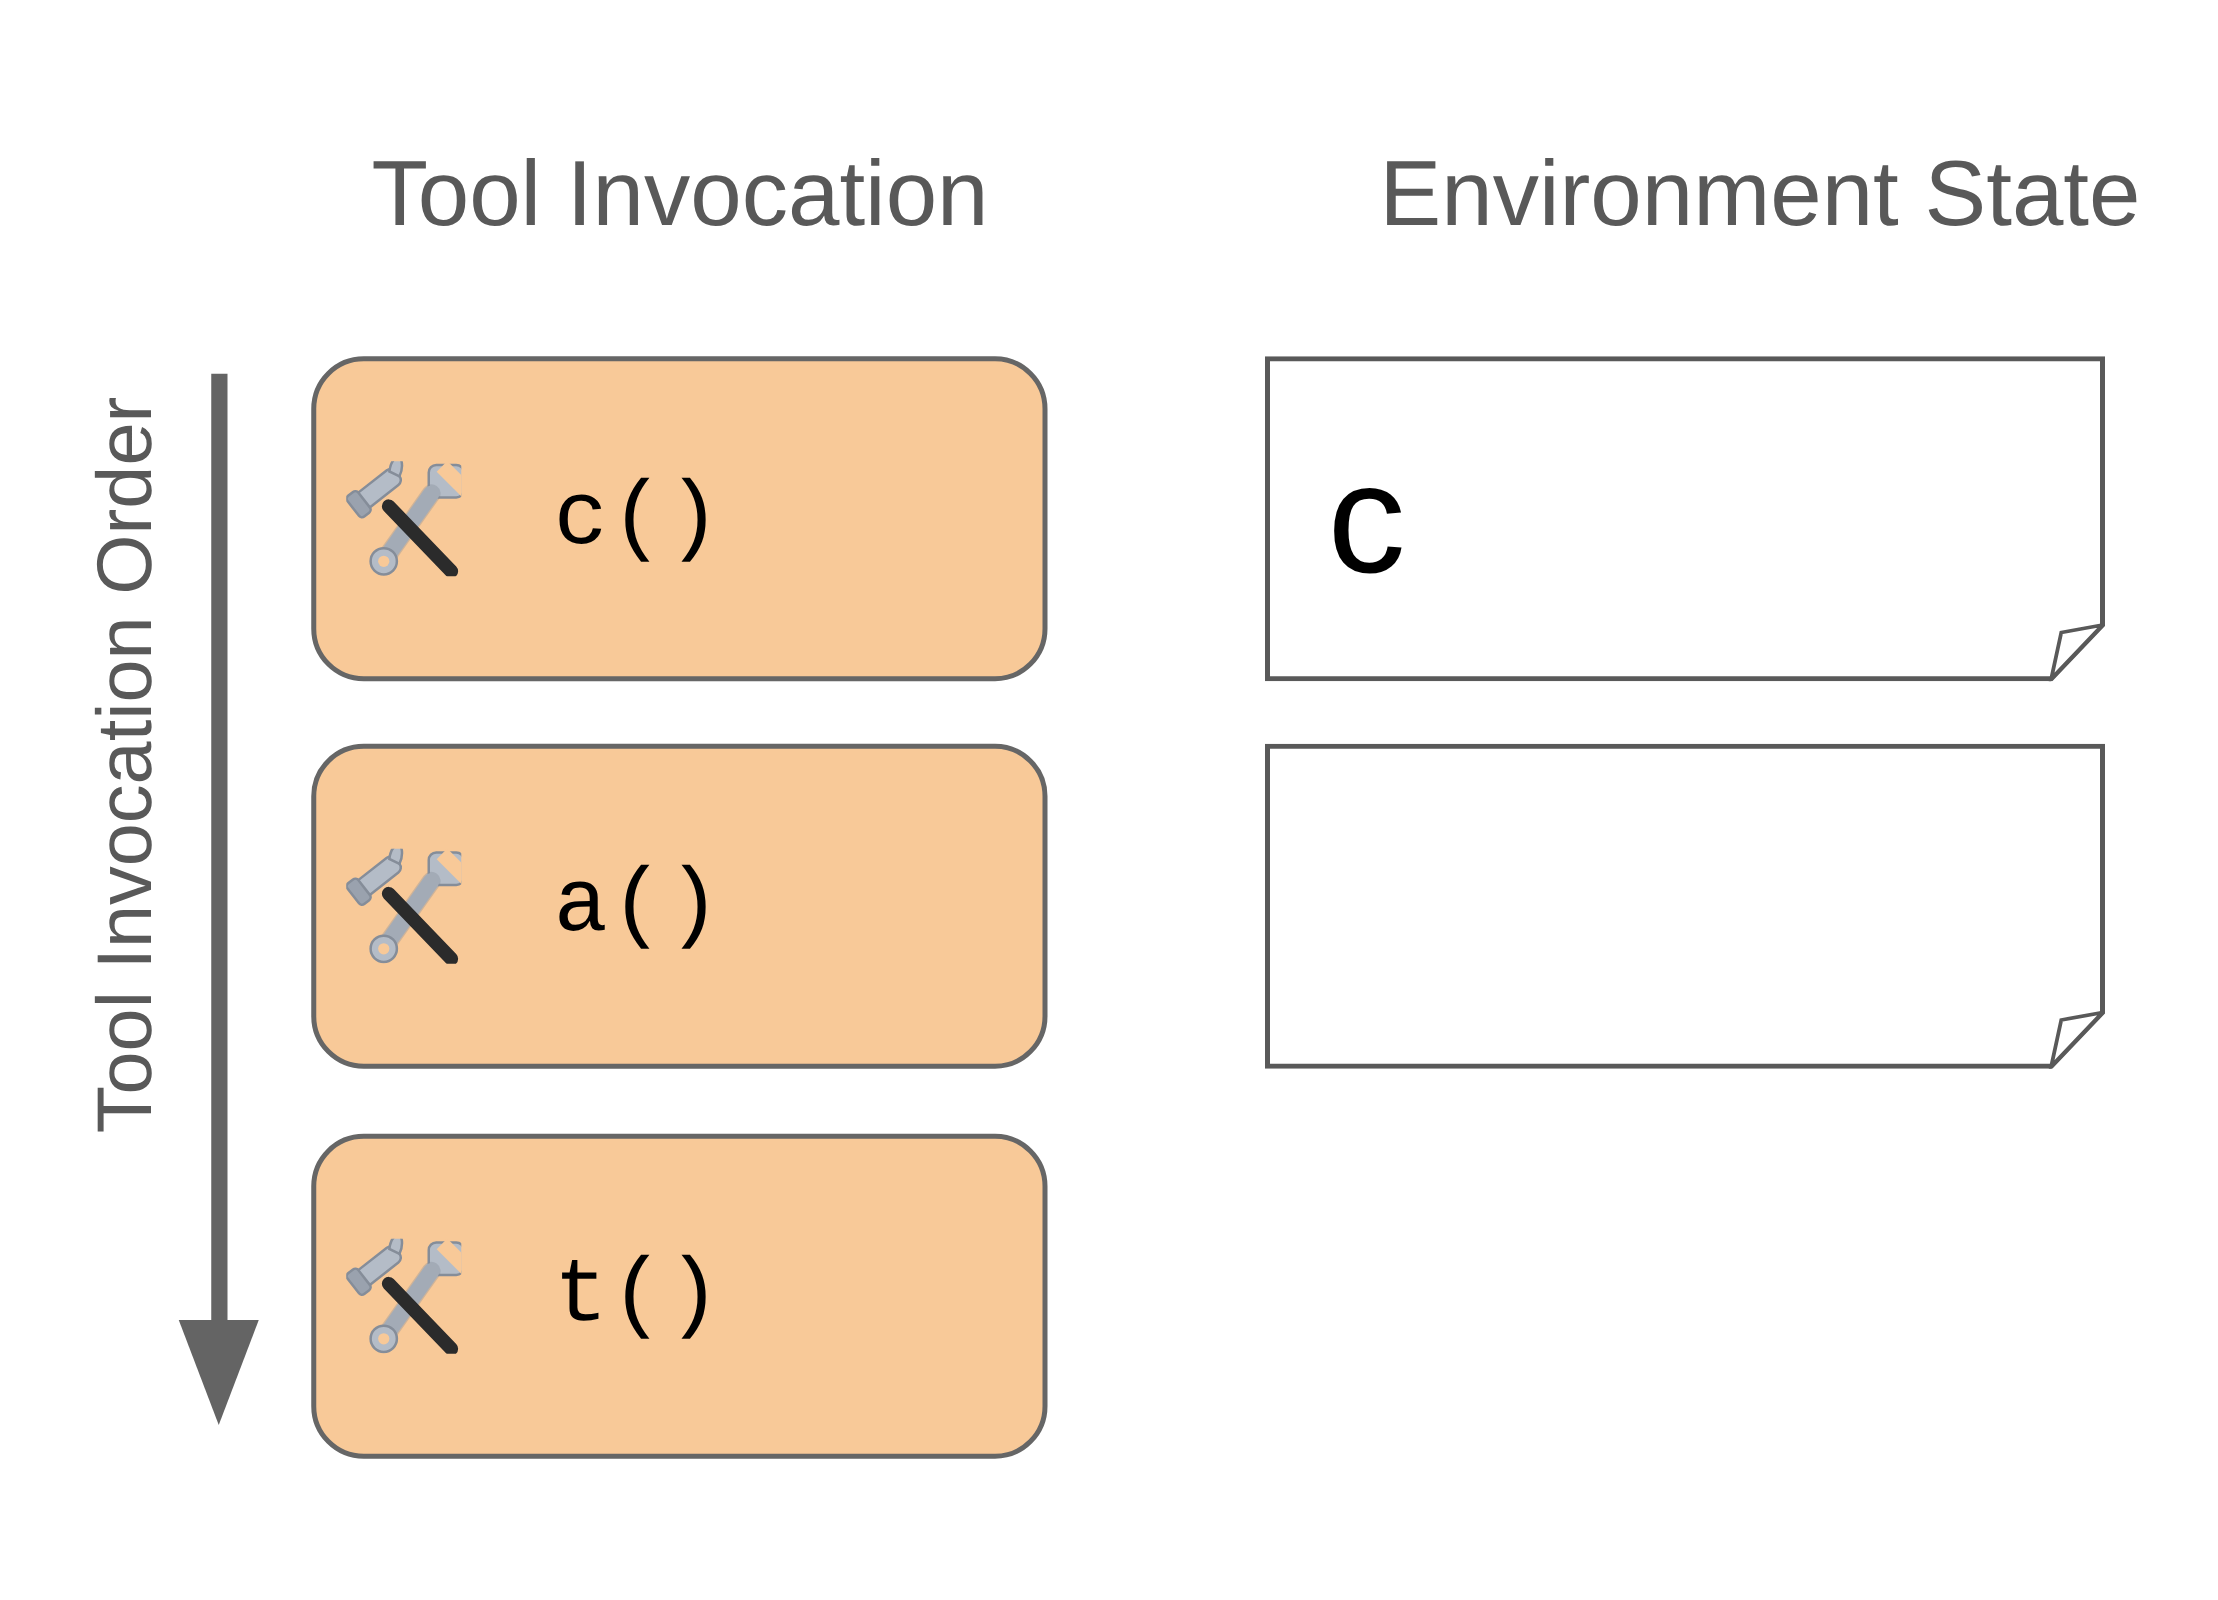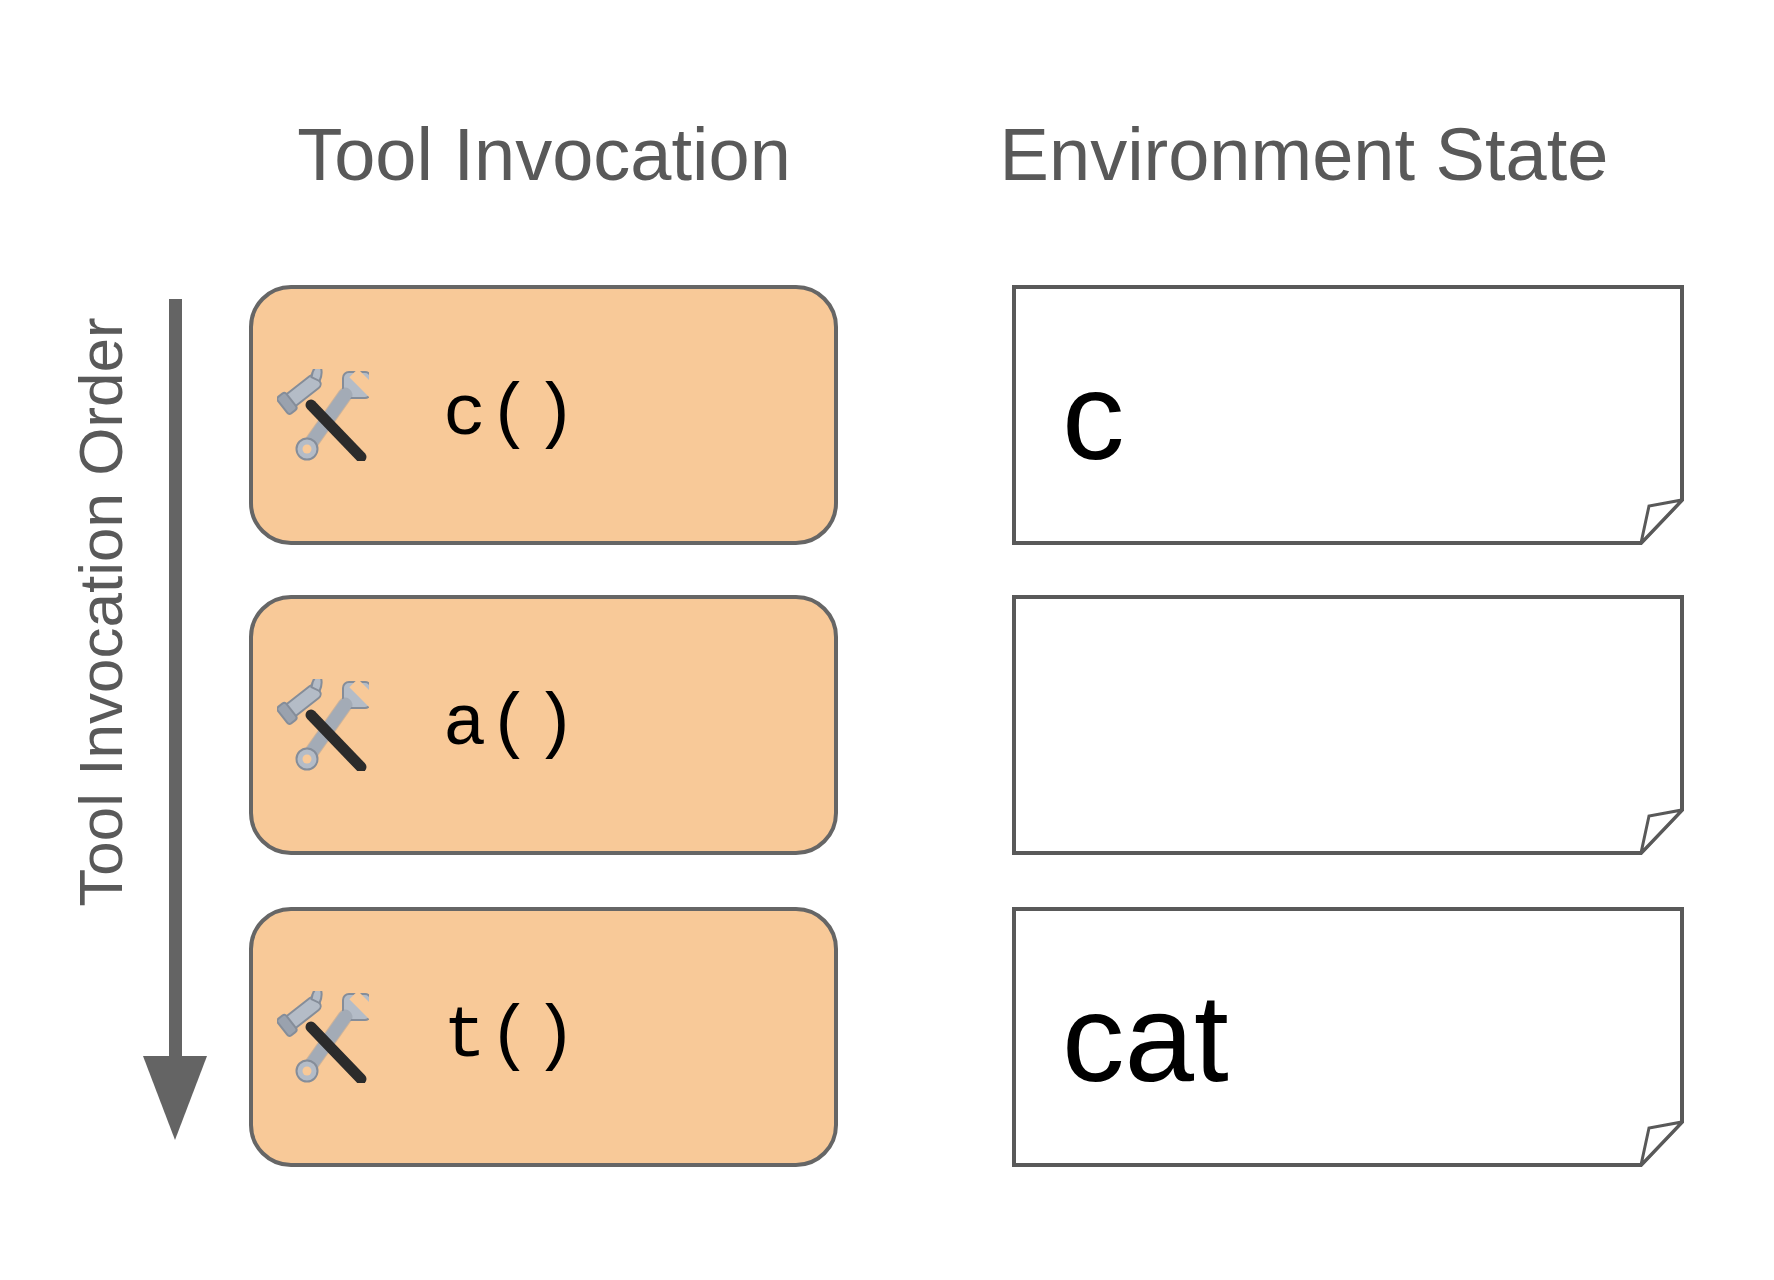--- a/index.html
+++ b/index.html
@@ -21,21 +21,21 @@
   .col-header {
     position: absolute;
     top: 72px;
     transform: translateX(-50%);
     font-size: 74px;
     line-height: 1.1;
     color: #595959;
     white-space: nowrap;
   }
   .col-header.left  { left: 544px; }
-  .col-header.right { left: 1304px; }
+  .col-header.right { left: 1408px; }
 
   
   .axis-label {
     position: absolute;
     left: 100px;
     top: 570px;
     transform: translate(-50%, -50%) rotate(-90deg);
     font-size: 62px;
     color: #595959;
     white-space: nowrap;
@@ -192,21 +192,14 @@
         <g transform="rotate(-38 24 24)">
           <rect x="6" y="16" width="40" height="15" rx="5" fill="#b4bcc7" stroke="#858d99" stroke-width="2"></rect>
           <rect x="1" y="13" width="11" height="21" rx="3" fill="#9aa2ae" stroke="#858d99" stroke-width="2"></rect>
           <path d="M42 18 q8 -8 14 -4 q-2 8 -10 12 Z" fill="#b4bcc7" stroke="#858d99" stroke-width="2"></path>
         </g>
         <path d="M34 36 L84 88" stroke="#2b2b2b" stroke-width="11" stroke-linecap="round"></path>
       </svg>
     </span>
     <span class="tool-label">t()</span>
   </div>
-  <div class="doc row3">
-    <svg class="doc-shape" width="672" height="260" viewBox="0 0 672 260">
-      <path d="M2 2 H670 V215 L629 258 H2 Z" fill="#ffffff" stroke="#595959" stroke-width="4" stroke-linejoin="miter"></path>
-      <path d="M629 258 L637 221 L670 215 Z" fill="#ffffff" stroke="#595959" stroke-width="3" stroke-linejoin="miter"></path>
-    </svg>
-    <span class="doc-text">cat</span>
-  </div>
 
 </div>
 
 </body></html>

